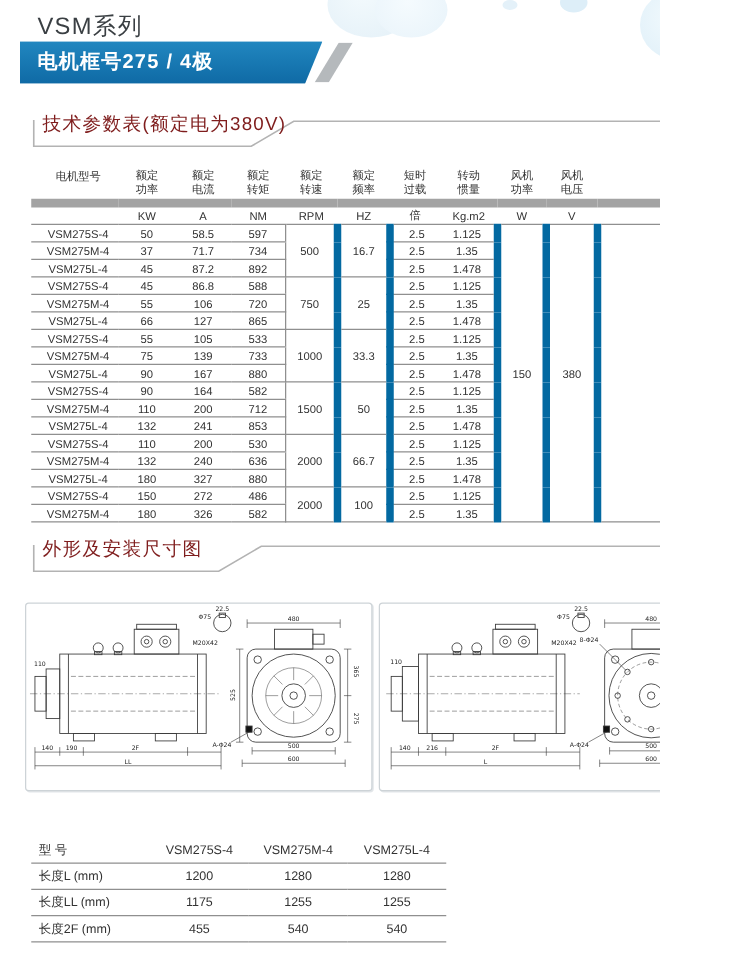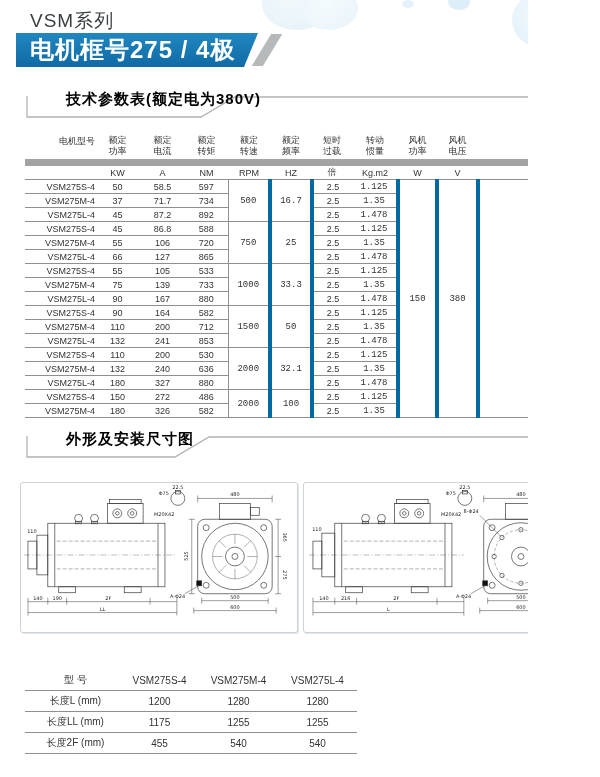--- a/index.html
+++ b/index.html
@@ -10,50 +10,50 @@
   .b1{left:262px;top:-22px;width:70px;height:52px;background:radial-gradient(circle at 40% 30%,#f3fafd,#e2eff7);}
   .b2{left:300px;top:-14px;width:58px;height:44px;background:radial-gradient(circle at 45% 35%,#f5fbfe,#e8f3fa);}
   .b3{left:448px;top:-6px;width:22px;height:16px;background:#ddeef8;}
   .b4{left:512px;top:-8px;width:62px;height:56px;background:radial-gradient(circle at 45% 40%,#f2fafd,#ddeef8);}
   .b5{left:402px;top:0px;width:12px;height:8px;background:#e4f1f9;}
   .content{position:relative;z-index:1;}
   .title{position:absolute;left:30px;top:8px;font-size:19px;color:#3a3f43;letter-spacing:1px;}
   .banner{position:absolute;left:16px;top:33px;width:242px;height:34px;
           background:linear-gradient(180deg,#2187c0 0%,#0f6aa5 100%);
           clip-path:polygon(0 0,100% 0,calc(100% - 14px) 100%,0 100%);
-          color:#fff;font-size:24px;font-weight:bold;line-height:34px;padding-left:14px;
+          color:#fff;font-size:16px;font-weight:bold;line-height:34px;padding-left:14px;
           box-sizing:border-box;letter-spacing:1px;}
   .slash{position:absolute;left:250px;top:34px;width:34px;height:32px;background:#b5b9bc;
          clip-path:polygon(62% 0,95% 0,38% 100%,5% 100%);}
   .sec-head{position:absolute;left:25px;width:565px;height:36px;}
-  .sec-head .txt{position:absolute;left:9px;top:2px;font-size:15px;font-weight:bold;color:#000000;letter-spacing:1px;margin-left:32px;}
+  .sec-head .txt{position:absolute;left:9px;top:2px;font-size:15px;font-weight:normal;color:#7f1d1d;letter-spacing:1px;}
   .sec-head svg{position:absolute;left:0;top:0;}
   
   table{border-collapse:collapse;table-layout:fixed;}
   .maintbl{position:absolute;left:25px;top:127px;width:518px;}
   .maintbl td{font-size:9px;color:#333;height:13px;padding:0;text-align:center;overflow:hidden;}
-  .maintbl td.m{text-align:right;padding-left:5px;margin-left:12px;}
+  .maintbl td.m{text-align:center;padding-left:5px;margin-left:12px;}
   .maintbl .hd td{white-space:pre-line;line-height:1.25;height:30px;vertical-align:bottom;padding-bottom:2px;}
   .maintbl .hd td.m{vertical-align:middle;}
   .maintbl .u td{height:12px;}
   .bb{border-bottom:1px solid #8f8f8f;}
   .bt{border-top:7px solid #a3a3a3;}
   .vl{border-left:1px solid #8f8f8f;}
-  .vr{border-right:4px solid #0369a1;font-family:Liberation Mono, monospace;}
+  .vr{border-right:6px solid #0369a1;}
   
   .panel{position:absolute;top:482px;height:149px;background:#fff;border:1px solid #cdd3d7;
          border-radius:3px;box-shadow:1px 1px 0 #e2e6e9;}
   .panel-l{left:20px;width:276px;}
   .panel-r{left:303px;width:279px;}
   .panel svg{display:block;margin:1px;}
   .panel text{font-family:"DejaVu Sans",sans-serif;font-size:5px;fill:#222;stroke:none;}
   
   .sizetbl{position:absolute;left:25px;top:670px;width:332px;}
   .sizetbl td{font-size:10px;color:#333;height:20px;padding:0;text-align:center;}
-  .sizetbl td.l{text-align:center;padding-left:6px;}
+  .sizetbl td.l{text-align:left;padding-left:6px;}
 </style>
 </head>
 <body>
 
 <div class="page">
   <div class="bubble b1"></div>
   <div class="bubble b2"></div>
   <div class="bubble b3"></div>
   <div class="bubble b4"></div>
   <div class="bubble b5"></div>
@@ -226,21 +226,21 @@
             <td class="bb">853</td>
             <td class="bb">2.5</td>
             <td class="bb vr">1.478</td>
           </tr>
         <tr>
           <td class="m bb">VSM275S-4</td>
             <td class="bb">110</td>
             <td class="bb">200</td>
             <td class="bb">530</td>
           <td rowspan="3" class="vl vr bb">2000</td>
-            <td rowspan="3" class="vr bb">32.1</td>
+            <td rowspan="3" class="vr bb">66.7</td>
           <td class="bb">2.5</td>
             <td class="bb vr">1.125</td>
           </tr>
         <tr>
             <td class="m bb">VSM275M-4</td>
             <td class="bb">132</td>
             <td class="bb">240</td>
             <td class="bb">636</td>
             <td class="bb">2.5</td>
             <td class="bb vr">1.35</td>

